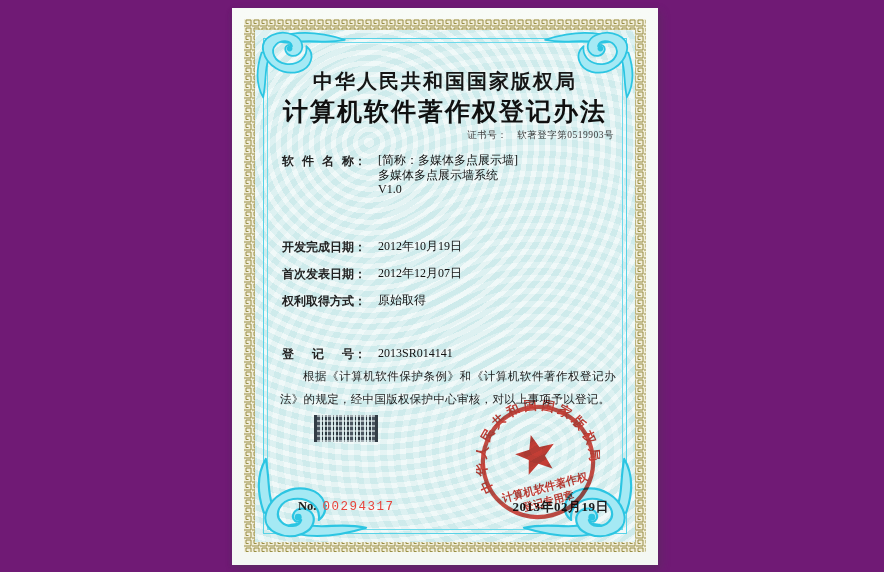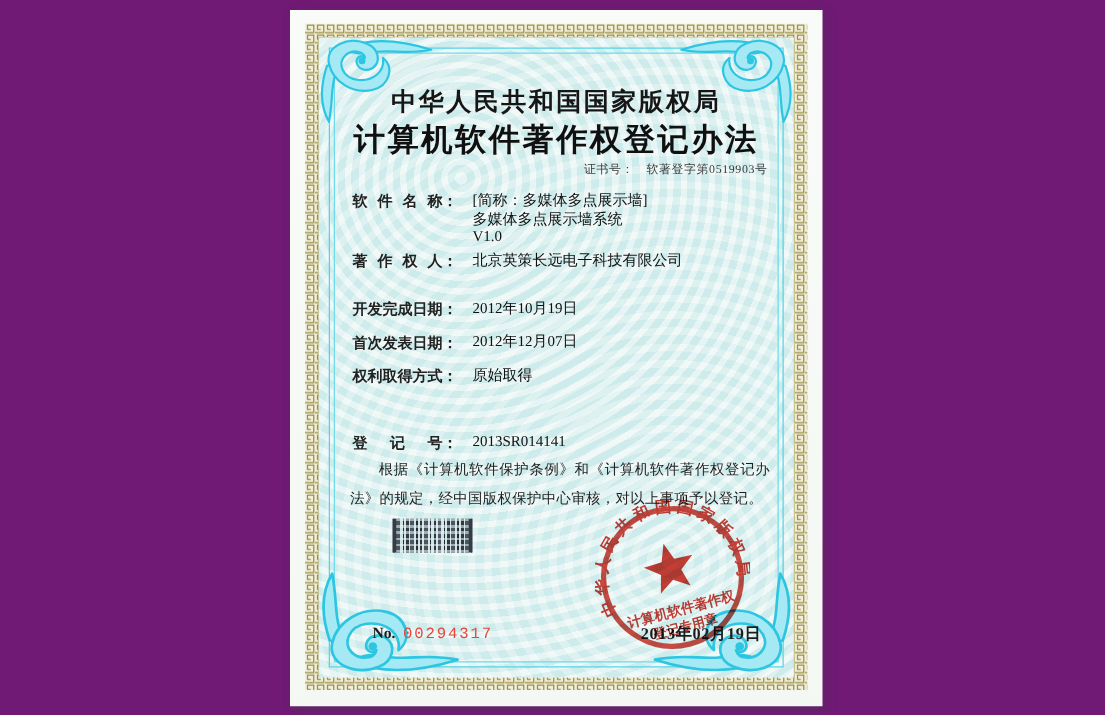--- a/index.html
+++ b/index.html
@@ -121,24 +121,20 @@
     <div class="certno"><span>证书号：</span><span class="gap"></span><span>软著登字第0519903号</span></div>
 
     <div class="row" style="top:145px">
       <span class="flabel">软件名称</span><span class="colon">：</span>
       <span class="fvalue">
         <span class="vline">[简称：多媒体多点展示墙]</span>
         <span class="vline">多媒体多点展示墙系统</span>
         <span class="vline">V1.0</span>
       </span>
     </div>
-    <div class="row" style="top:193px">
-      <span class="flabel">著作权人</span><span class="colon">：</span>
-      <span class="fvalue"><span class="vline">北京英策长远电子科技有限公司</span></span>
-    </div>
     <div class="row" style="top:231px">
       <span class="flabel">开发完成日期</span><span class="colon">：</span>
       <span class="fvalue"><span class="vline">2012年10月19日</span></span>
     </div>
     <div class="row" style="top:258px">
       <span class="flabel">首次发表日期</span><span class="colon">：</span>
       <span class="fvalue"><span class="vline">2012年12月07日</span></span>
     </div>
     <div class="row" style="top:285px">
       <span class="flabel">权利取得方式</span><span class="colon">：</span>

